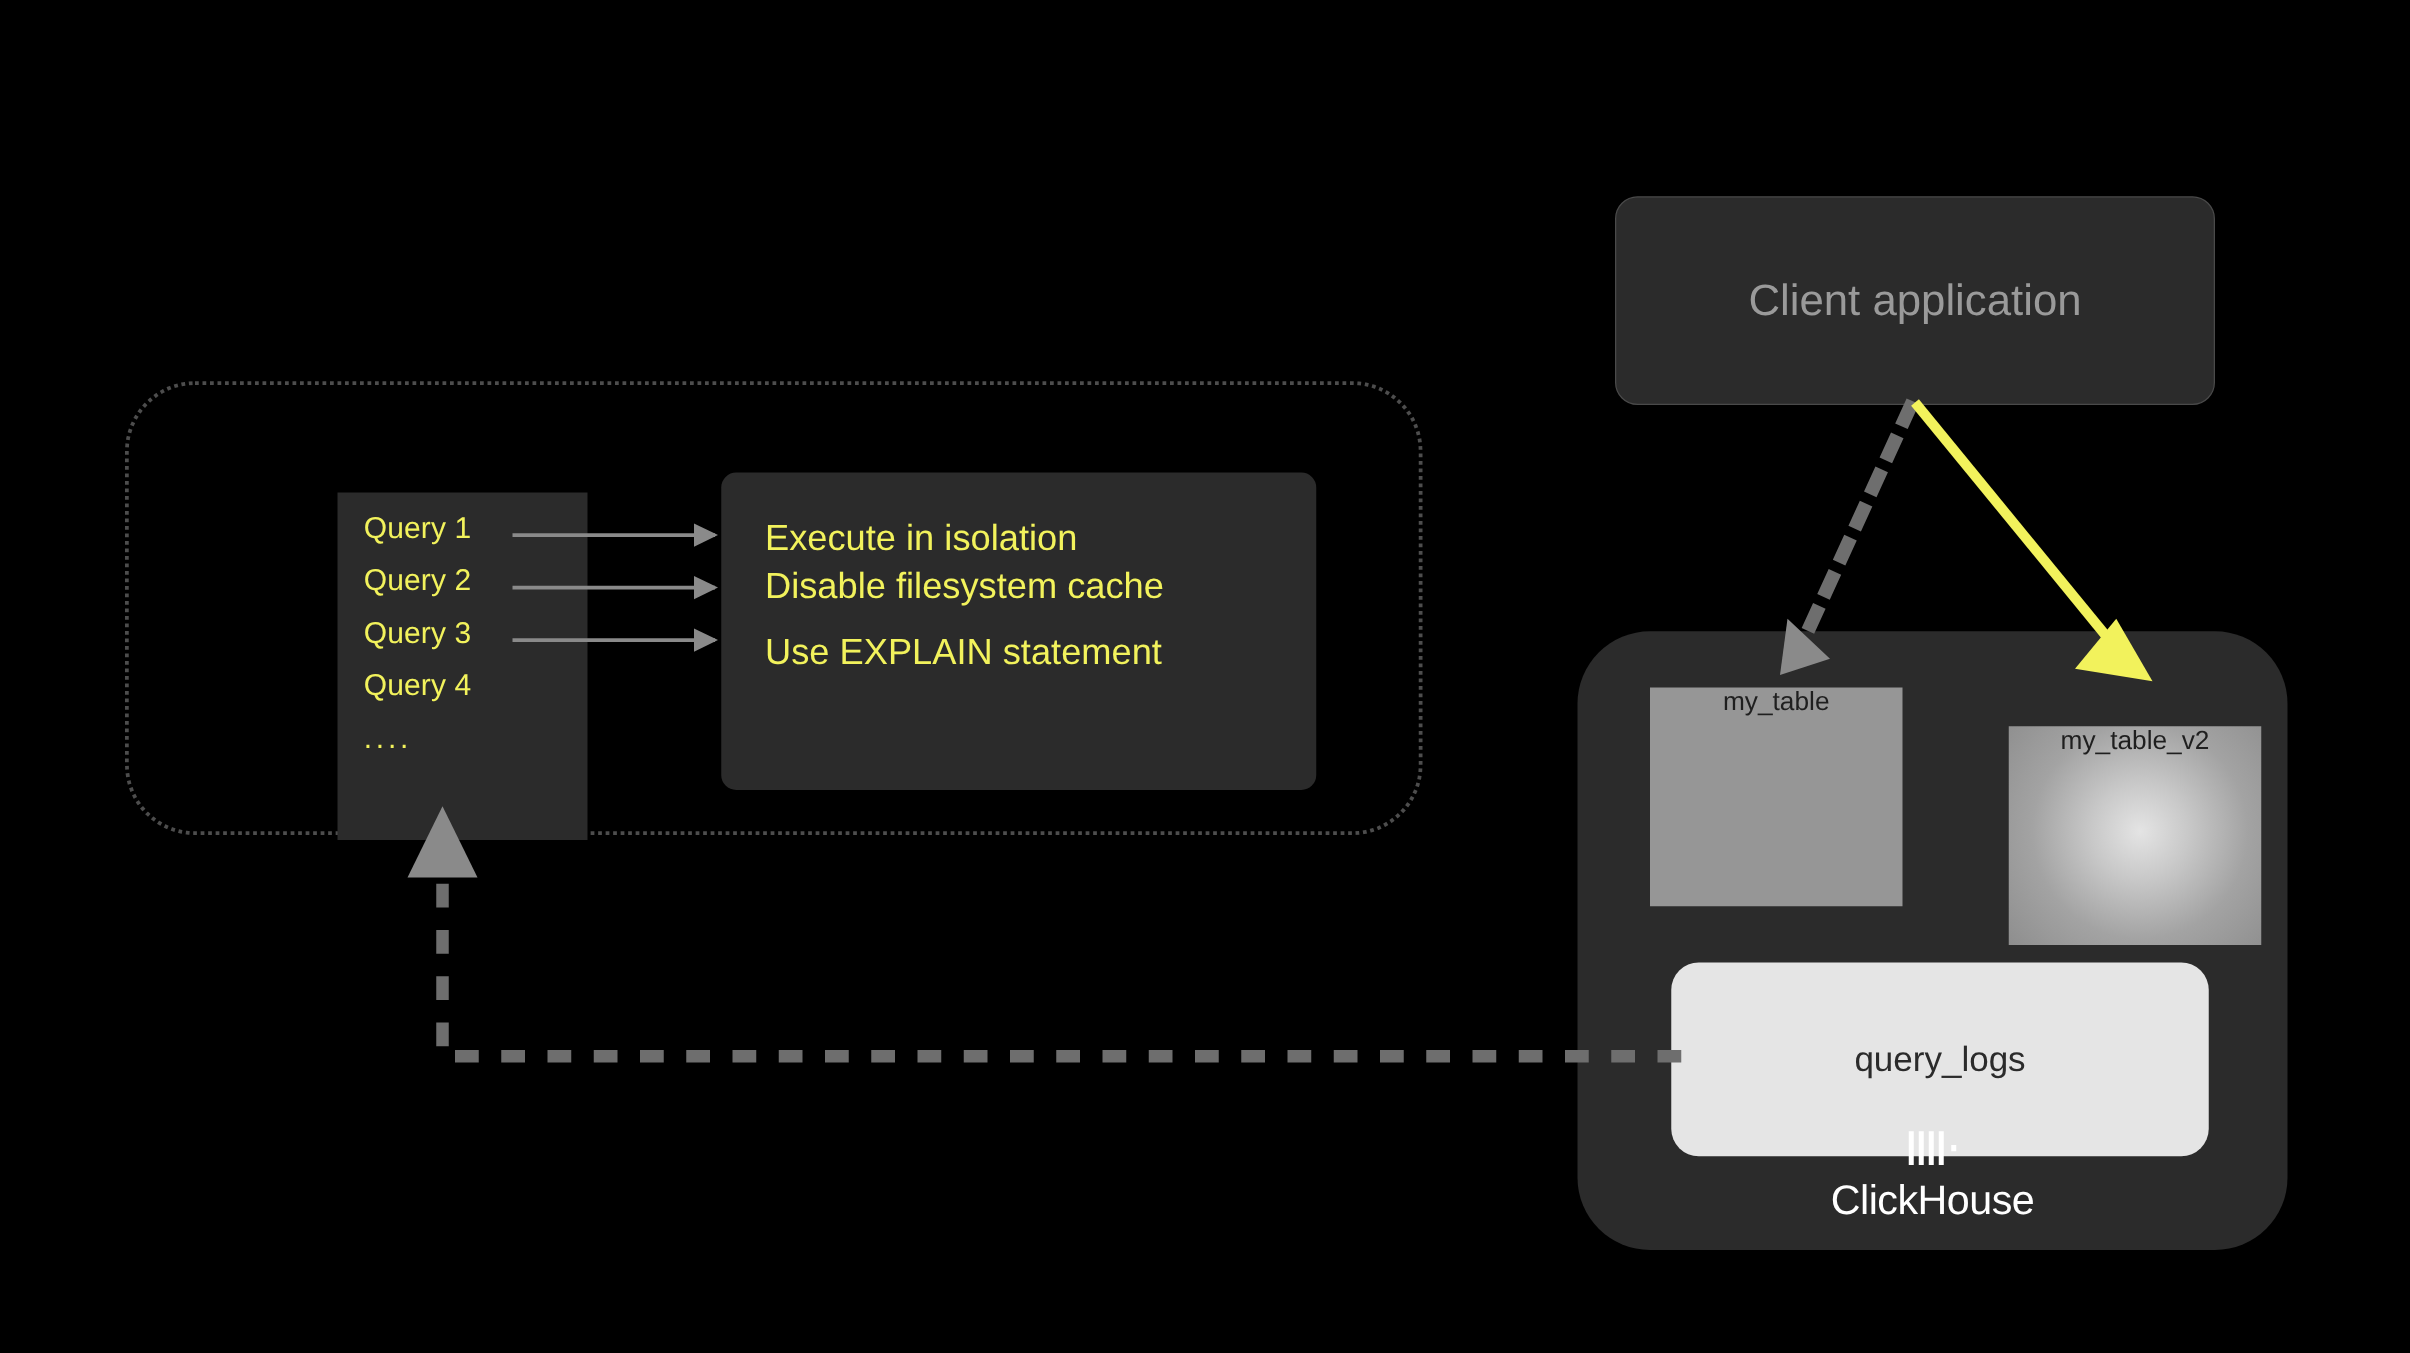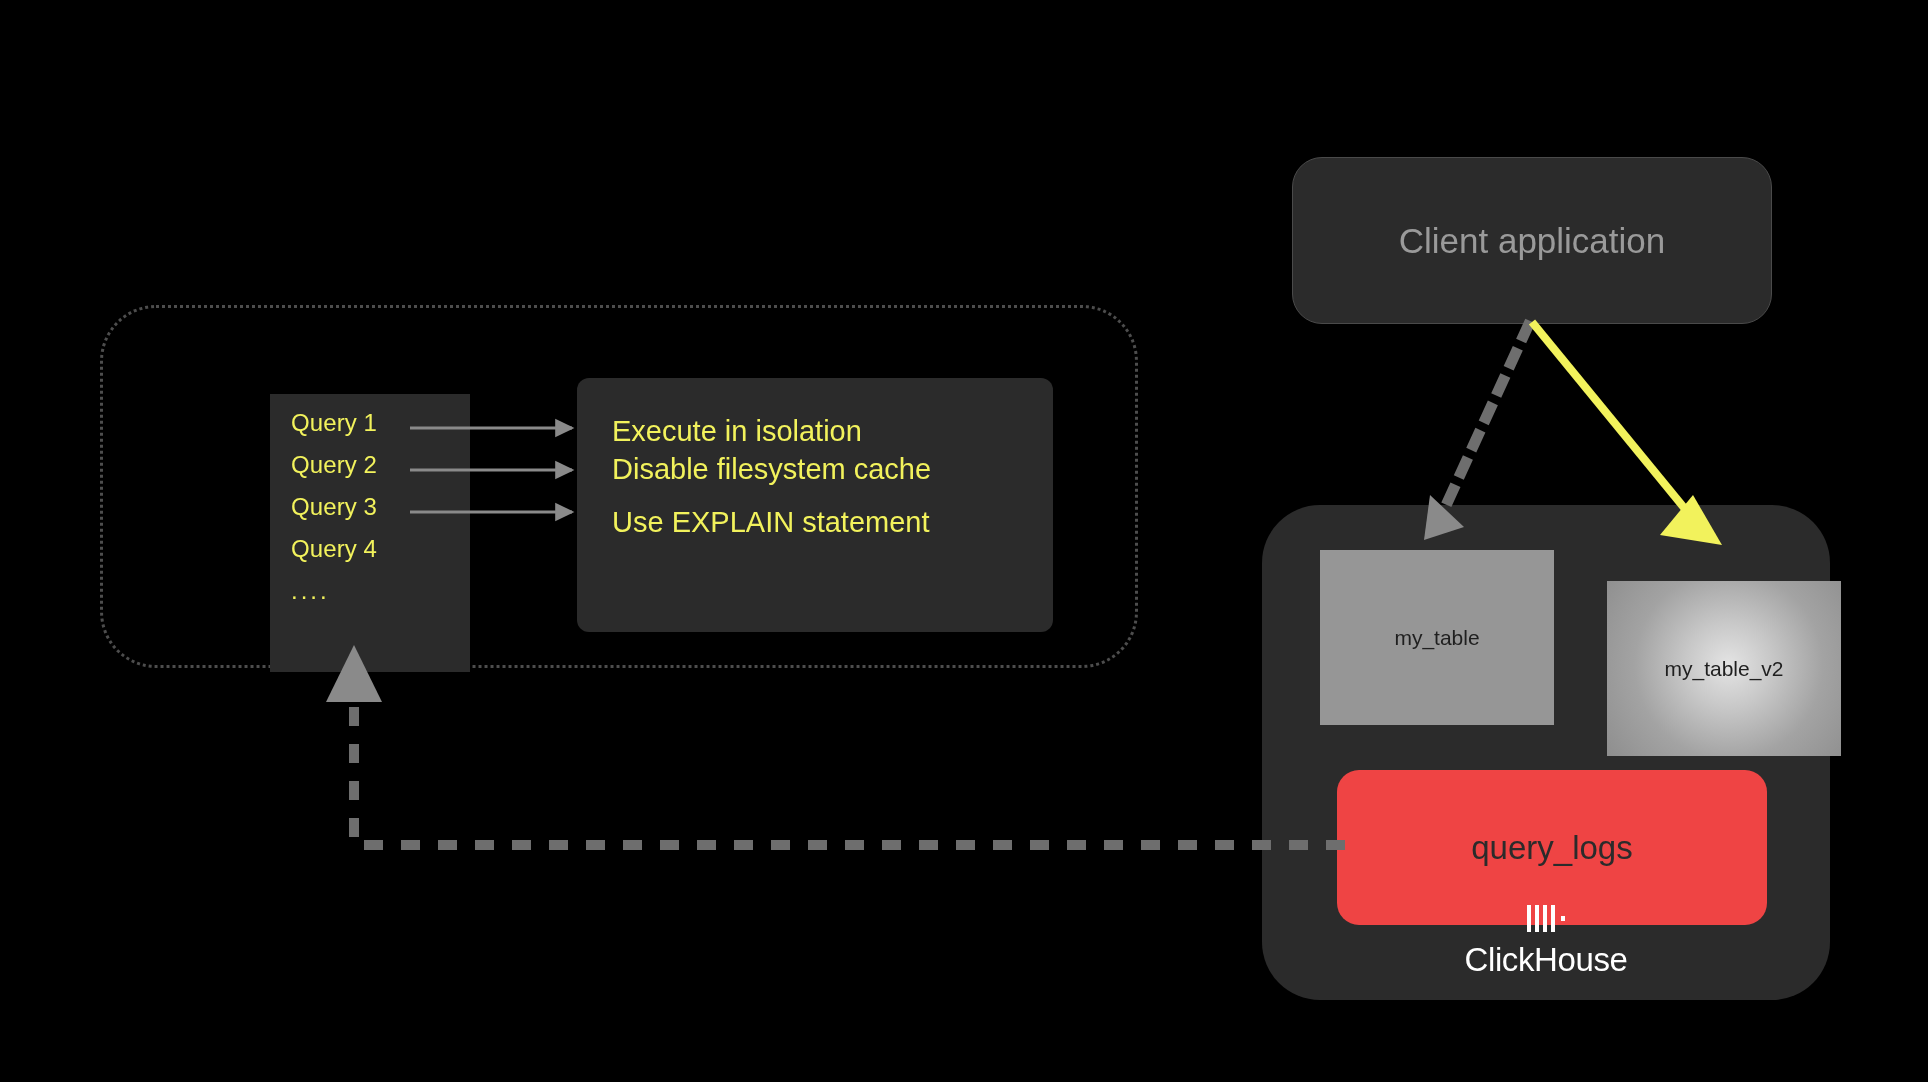--- a/index.html
+++ b/index.html
@@ -85,21 +85,21 @@
   }
 
   
   #client-app-box {
     left: 1292px;
     top: 157px;
     width: 480px;
     height: 167px;
     background: #2b2b2b;
     border: 1px solid #4a4a4a;
-    border-radius: 30px;
+    border-radius: 18px;
     box-sizing: border-box;
     display: flex;
     align-items: center;
     justify-content: center;
   }
   #client-app-box .label {
     color: #9a9a9a;
     font-size: 35px;
   }
 
@@ -109,45 +109,44 @@
     top: 505px;
     width: 568px;
     height: 495px;
     background: #2b2b2b;
     border-radius: 58px;
     box-sizing: border-box;
   }
   .table-tile {
     position: absolute;
     top: 45px;
-    width: 234px;
+    width: 202px;
     height: 175px;
     background: #969696;
     color: #1f1f1f;
     font-size: 21px;
     display: flex;
-    align-items: center;
     justify-content: center;
   }
   #tile-my-table { left: 58px; }
   #tile-my-table-v2 {
     left: 345px;
     background: radial-gradient(circle at 52% 48%, #e4e4e4 0%, #c8c8c8 28%, #a3a3a3 62%, #8e8e8e 100%);
     margin-top: 31px;
   }
   #query-logs-tile {
     position: absolute;
     left: 75px;
     top: 265px;
     width: 430px;
     height: 155px;
-    background: #ef4444;
+    background: #e5e5e5;
     border-radius: 22px;
     color: #2b2b2b;
-    font-size: 33px;
+    font-size: 28px;
     display: flex;
     align-items: center;
     justify-content: center;
   }
 
   
   #clickhouse-logo {
     position: absolute;
     left: 0;
     right: 0;

